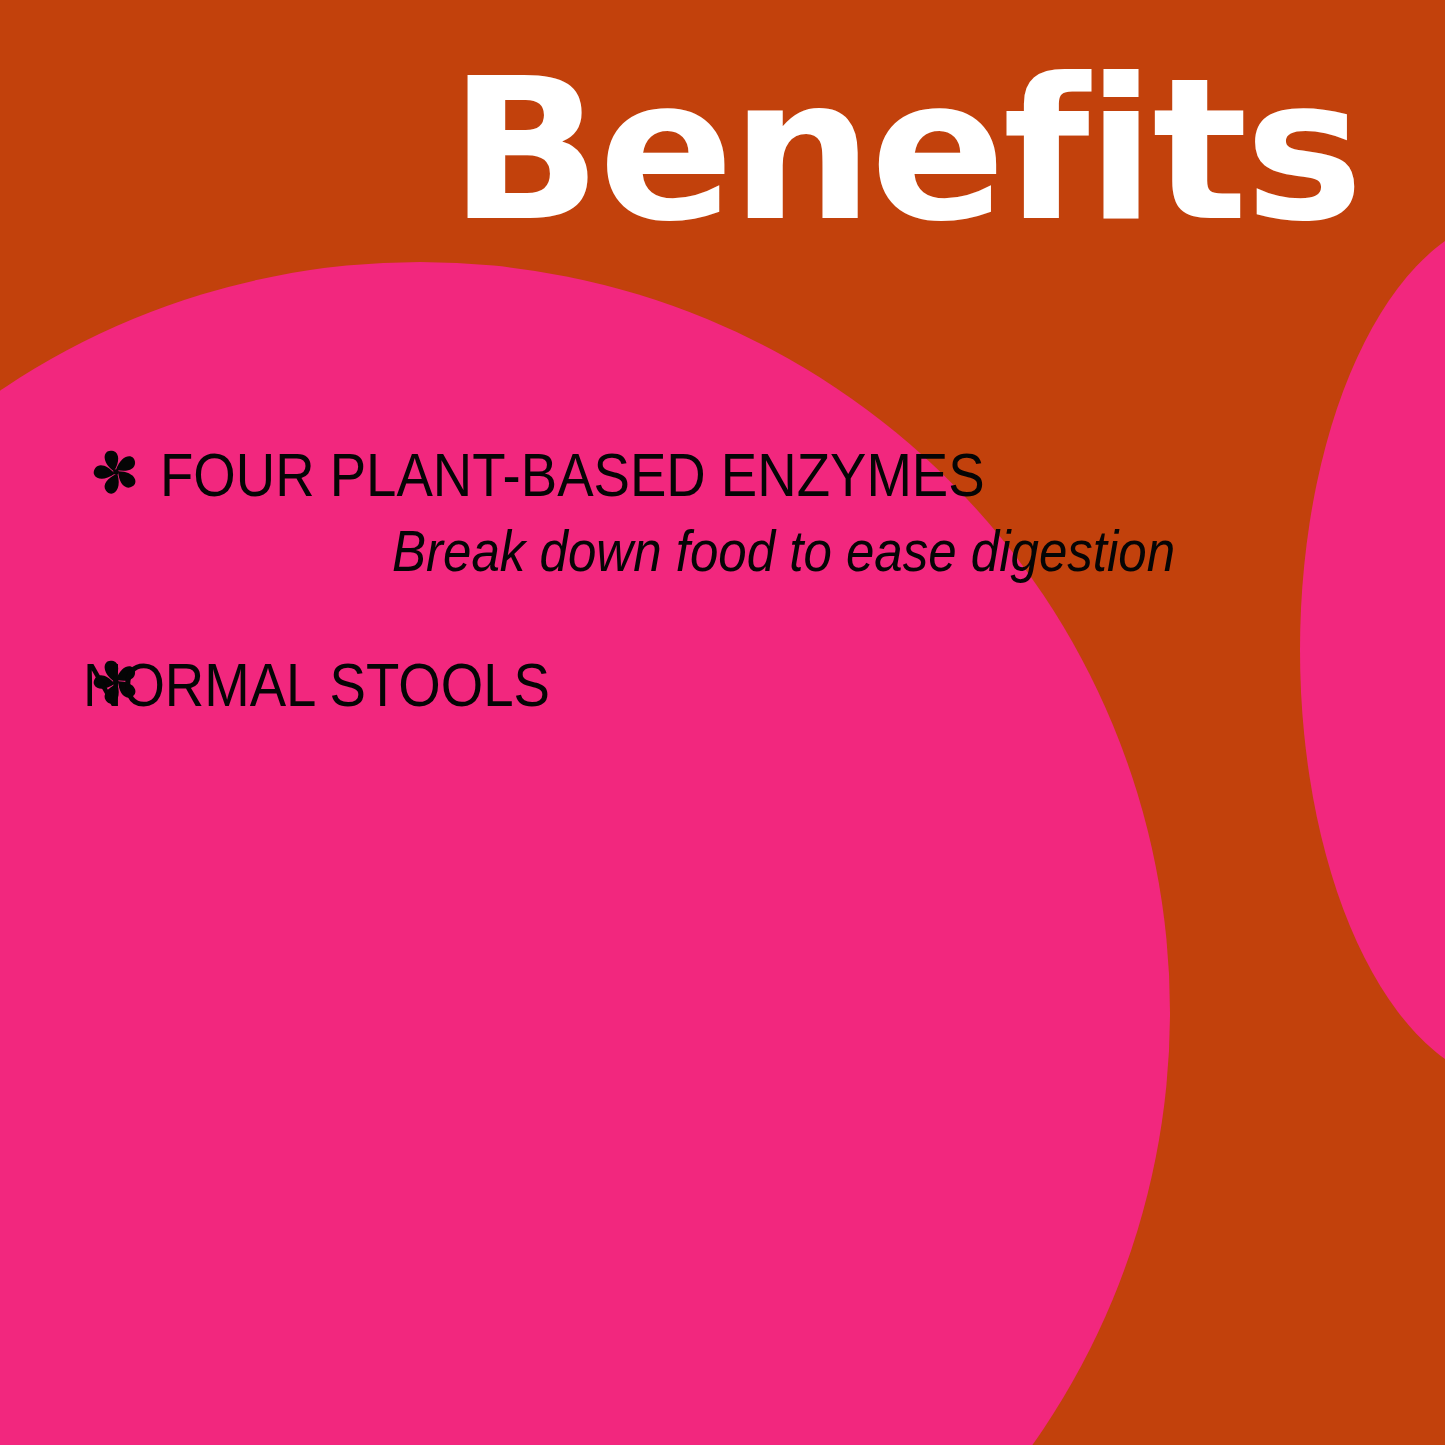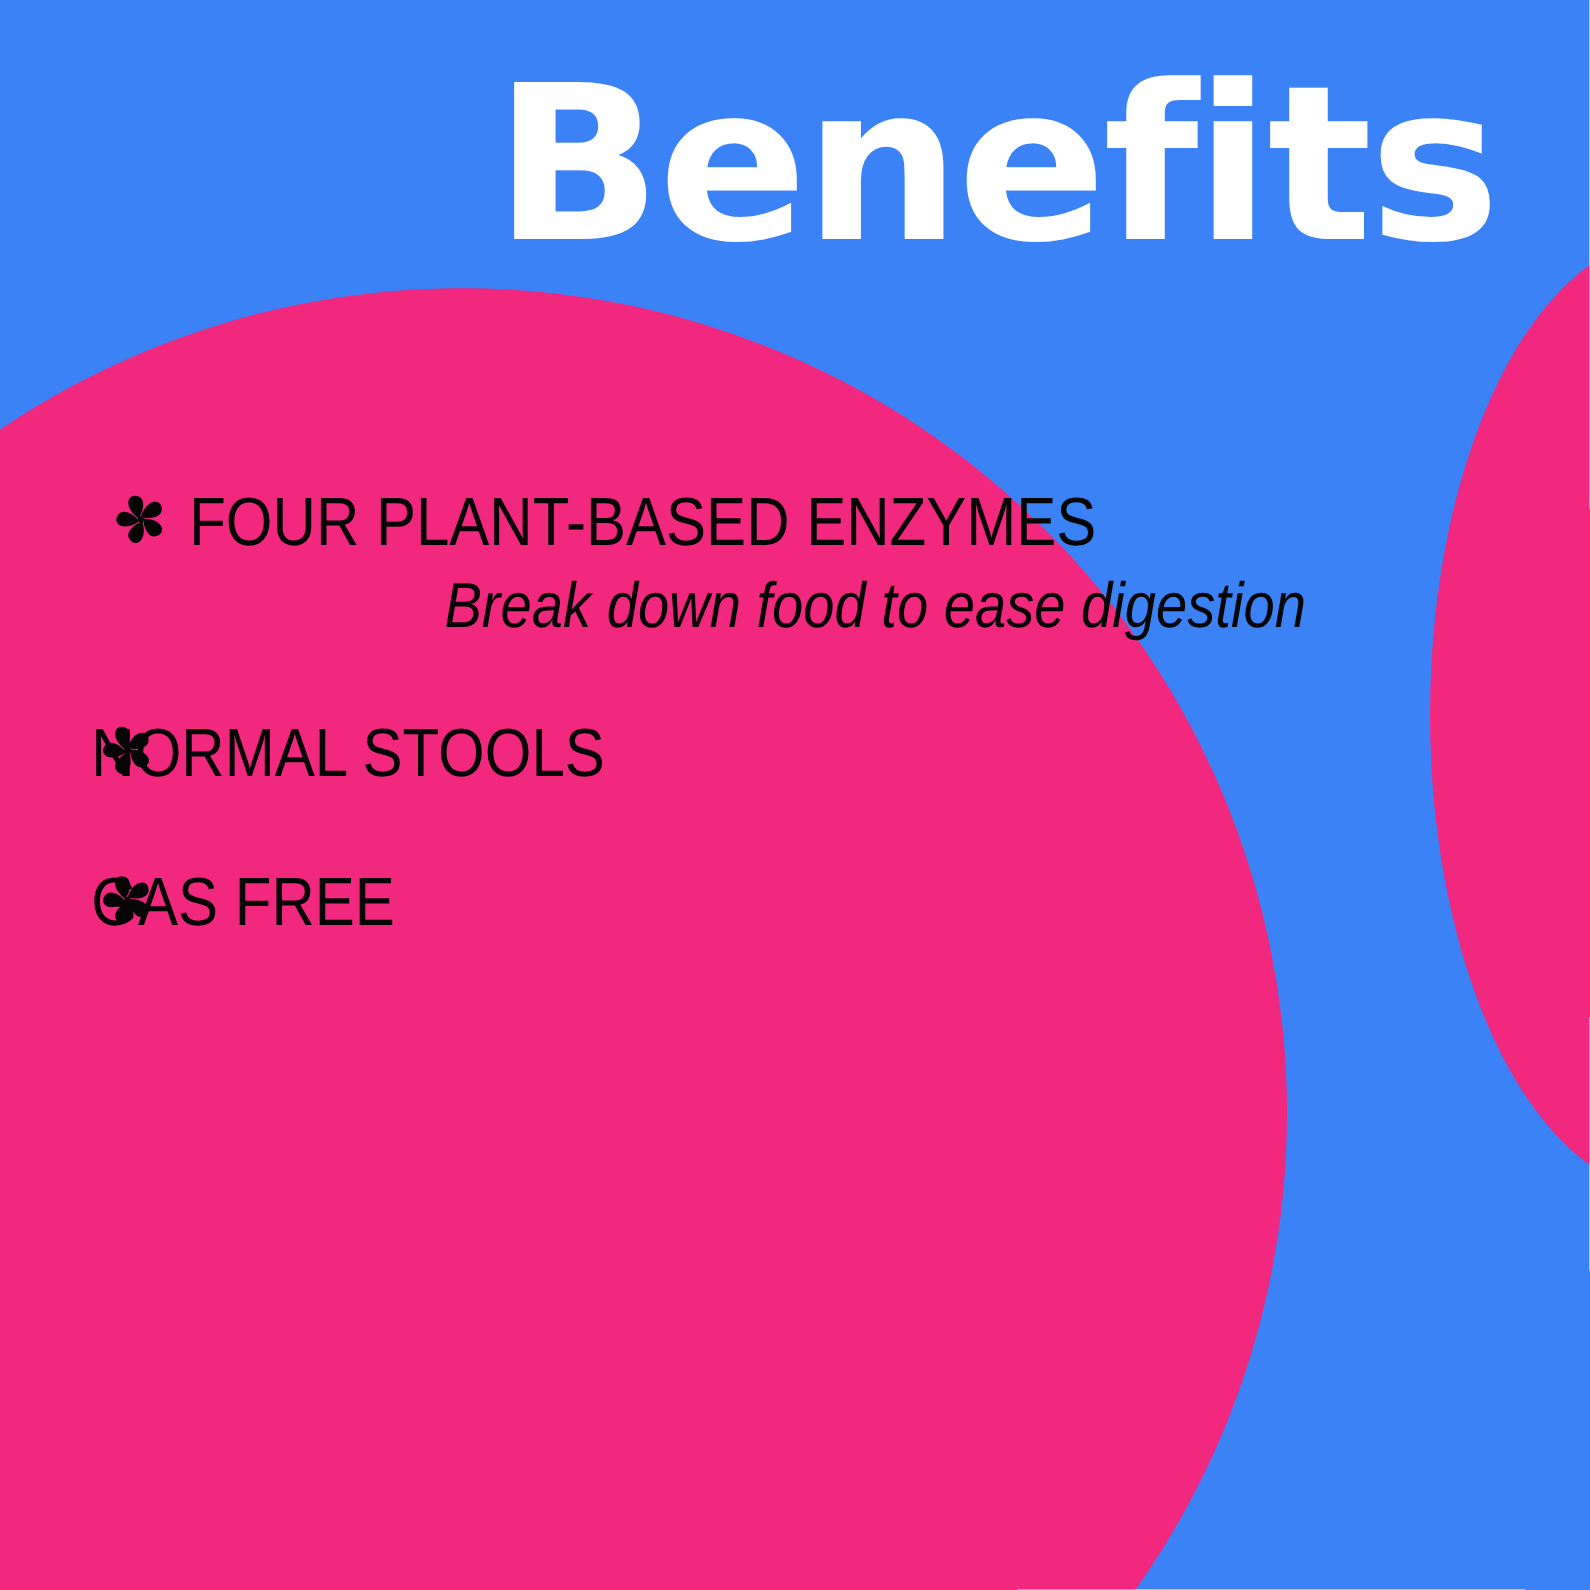--- a/index.html
+++ b/index.html
@@ -6,21 +6,21 @@
     margin: 0;
     padding: 0;
     background: #ffffff;
   }
 
   #canvas {
     position: relative;
     width: 1445px;
     height: 1445px;
     overflow: hidden;
-    background: #3b82f6;
+    background: #c2410c;
     font-family: "Liberation Sans", "DejaVu Sans", sans-serif;
   }
 
   
   .shape-layer {
     position: absolute;
     inset: 0;
     overflow: hidden;
   }
 
@@ -77,21 +77,20 @@
     padding-left: 92px;
   }
 
   .benefit-item[data-gap="large"] {
     margin-top: 74px;
     padding-left: 15px;
   }
 
   .benefit-item[data-gap="medium"] {
     margin-top: 30px;
-    margin-left: 12px;
   }
 
   .bullet-icon {
     position: absolute;
     left: 88px;
     width: 56px;
     height: 56px;
     display: block;
   }
 
@@ -200,43 +199,15 @@
             </g>
             <circle cx="0" cy="0" r="5"></circle>
           </g>
         </g>
       </svg>
     </span>
     <span class="benefit-heading">NORMAL STOOLS</span>
 
   </li>
 
-  <li class="benefit-item" data-gap="large">
-    <span class="bullet-icon">
-      <svg viewBox="0 0 100 100" xmlns="http://www.w3.org/2000/svg" aria-hidden="true">
-        <g fill="#050505">
-          <g transform="translate(50,50)">
-            <g transform="rotate(0)">
-              <path d="M0,-4 C10,-34 34,-34 34,-16 C34,-4 18,1 0,-4 Z"></path>
-            </g>
-            <g transform="rotate(72)">
-              <path d="M0,-4 C10,-34 34,-34 34,-16 C34,-4 18,1 0,-4 Z"></path>
-            </g>
-            <g transform="rotate(144)">
-              <path d="M0,-4 C10,-34 34,-34 34,-16 C34,-4 18,1 0,-4 Z"></path>
-            </g>
-            <g transform="rotate(216)">
-              <path d="M0,-4 C10,-34 34,-34 34,-16 C34,-4 18,1 0,-4 Z"></path>
-            </g>
-            <g transform="rotate(288)">
-              <path d="M0,-4 C10,-34 34,-34 34,-16 C34,-4 18,1 0,-4 Z"></path>
-            </g>
-            <circle cx="0" cy="0" r="5"></circle>
-          </g>
-        </g>
-      </svg>
-    </span>
-    <span class="benefit-heading">GAS FREE</span>
-
-  </li>
 </ul>
 
 </div>
 
 </body></html>

